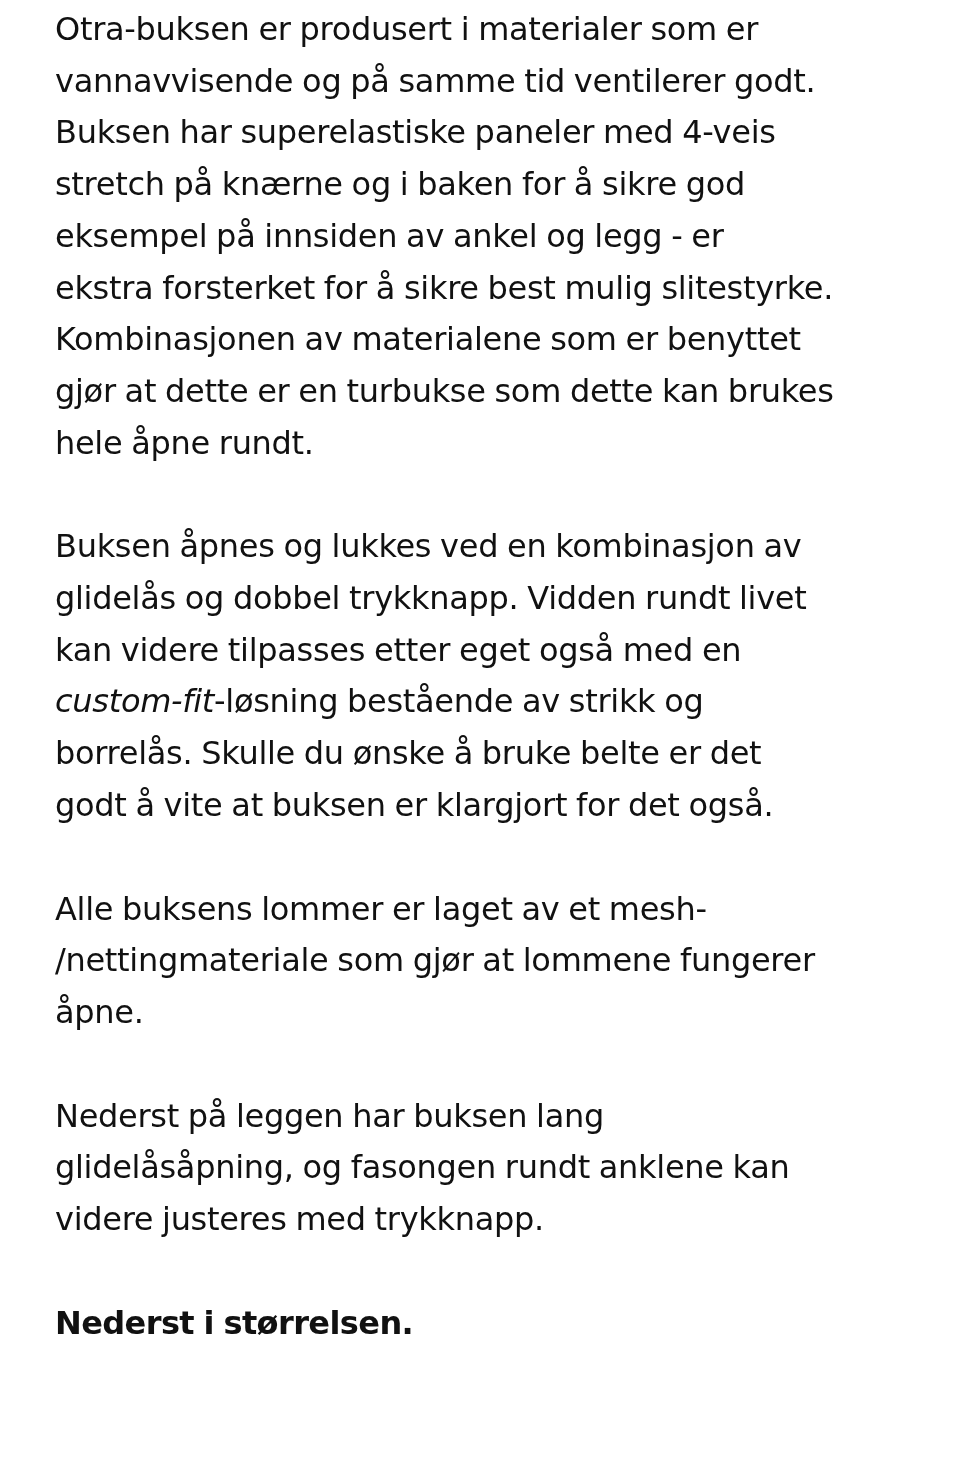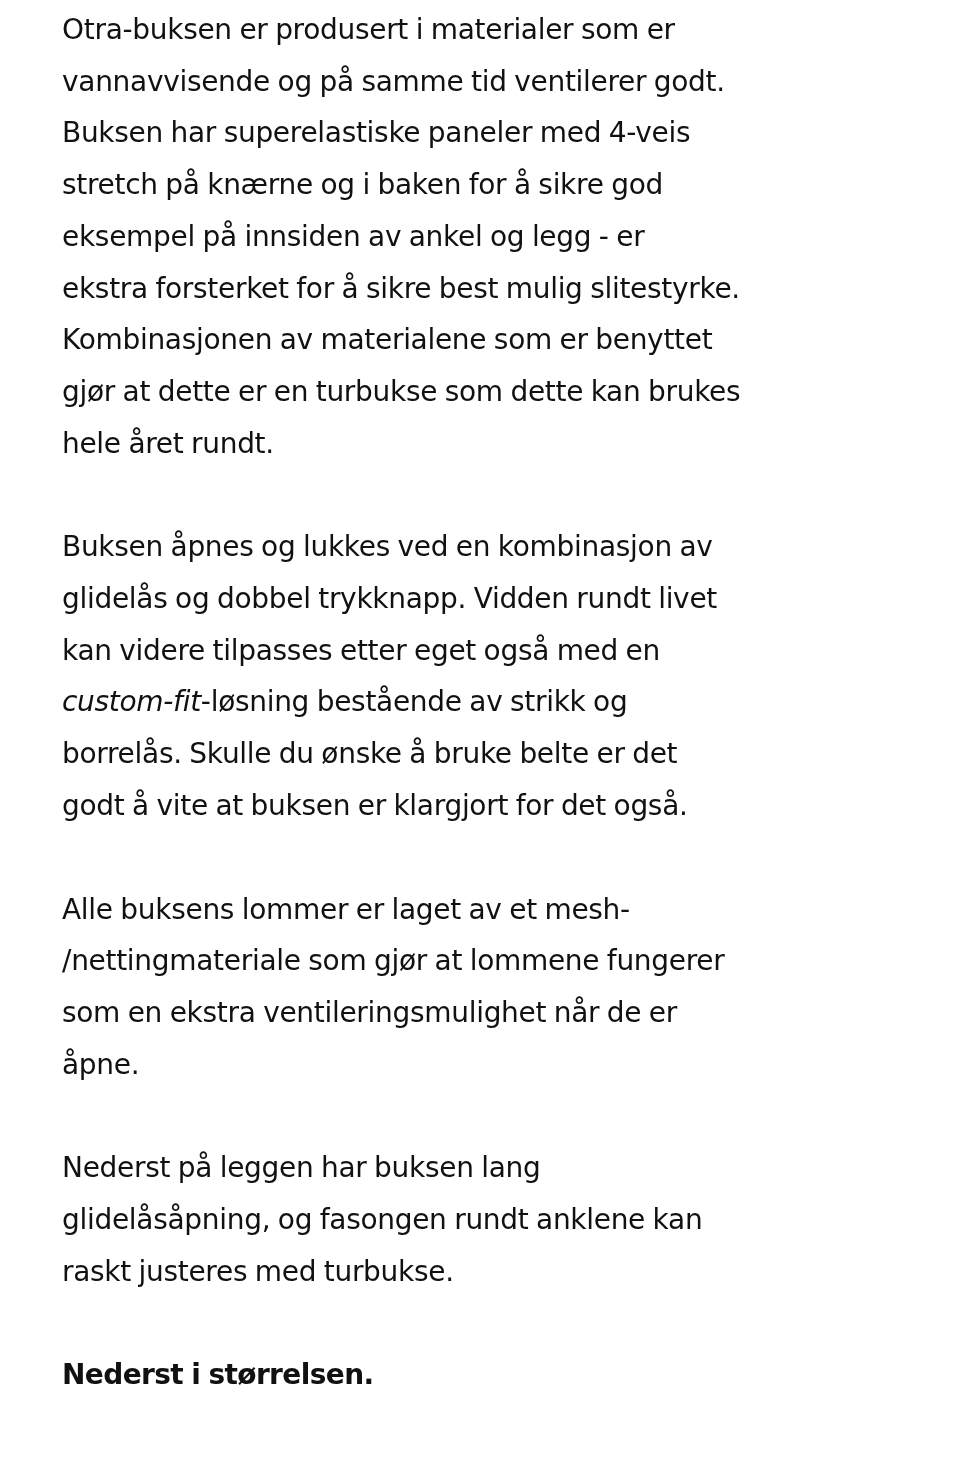--- a/index.html
+++ b/index.html
@@ -19,26 +19,25 @@
       position: absolute;
       left: 55px;
       top: 4px;
       width: 880px;
     }
     .para {
       margin: 0 0 52px 0;
     }
     .line {
       display: block;
-      font-size: 28px;
+      font-size: 32px;
       line-height: 51.7px;
       white-space: nowrap;
       letter-spacing: -0.3px;
       word-spacing: -1px;
-      margin-left: 7px;
     }
     .em {
       font-style: italic;
     }
     .bold {
       font-weight: bold;
       letter-spacing: -0.6px;
     }
     .cut {
       display: block;
@@ -53,43 +52,42 @@
 
   <p class="para">
     <span class="line">Otra-buksen er produsert i materialer som er</span>
     <span class="line">vannavvisende og på samme tid ventilerer godt.</span>
     <span class="line">Buksen har superelastiske paneler med 4-veis</span>
     <span class="line">stretch på knærne og i baken for å sikre god</span>
     <span class="line">eksempel på innsiden av ankel og legg - er</span>
     <span class="line">ekstra forsterket for å sikre best mulig slitestyrke.</span>
     <span class="line">Kombinasjonen av materialene som er benyttet</span>
     <span class="line">gjør at dette er en turbukse som dette kan brukes</span>
-    <span class="line">hele året rundt.</span>
+    <span class="line">hele åpne rundt.</span>
   </p>
 
   <p class="para">
     <span class="line">Buksen åpnes og lukkes ved en kombinasjon av</span>
     <span class="line">glidelås og dobbel trykknapp. Vidden rundt livet</span>
     <span class="line">kan videre tilpasses etter eget også med en</span>
     <span class="line"><span class="em">custom-fit</span><span>-løsning bestående av strikk og</span></span>
     <span class="line">borrelås. Skulle du ønske å bruke belte er det</span>
     <span class="line">godt å vite at buksen er klargjort for det også.</span>
   </p>
 
   <p class="para">
     <span class="line">Alle buksens lommer er laget av et mesh-</span>
     <span class="line">/nettingmateriale som gjør at lommene fungerer</span>
-    <span class="line">som en ekstra ventileringsmulighet når de er</span>
     <span class="line">åpne.</span>
   </p>
 
   <p class="para">
     <span class="line">Nederst på leggen har buksen lang</span>
     <span class="line">glidelåsåpning, og fasongen rundt anklene kan</span>
-    <span class="line">raskt justeres med turbukse.</span>
+    <span class="line">videre justeres med trykknapp.</span>
   </p>
 
   <p class="para" style="margin:0;">
     <span class="line bold">Nederst i størrelsen.</span>
     <span class="line cut bold">Lekk</span>
   </p>
 
 </div>
 
 </body></html>

